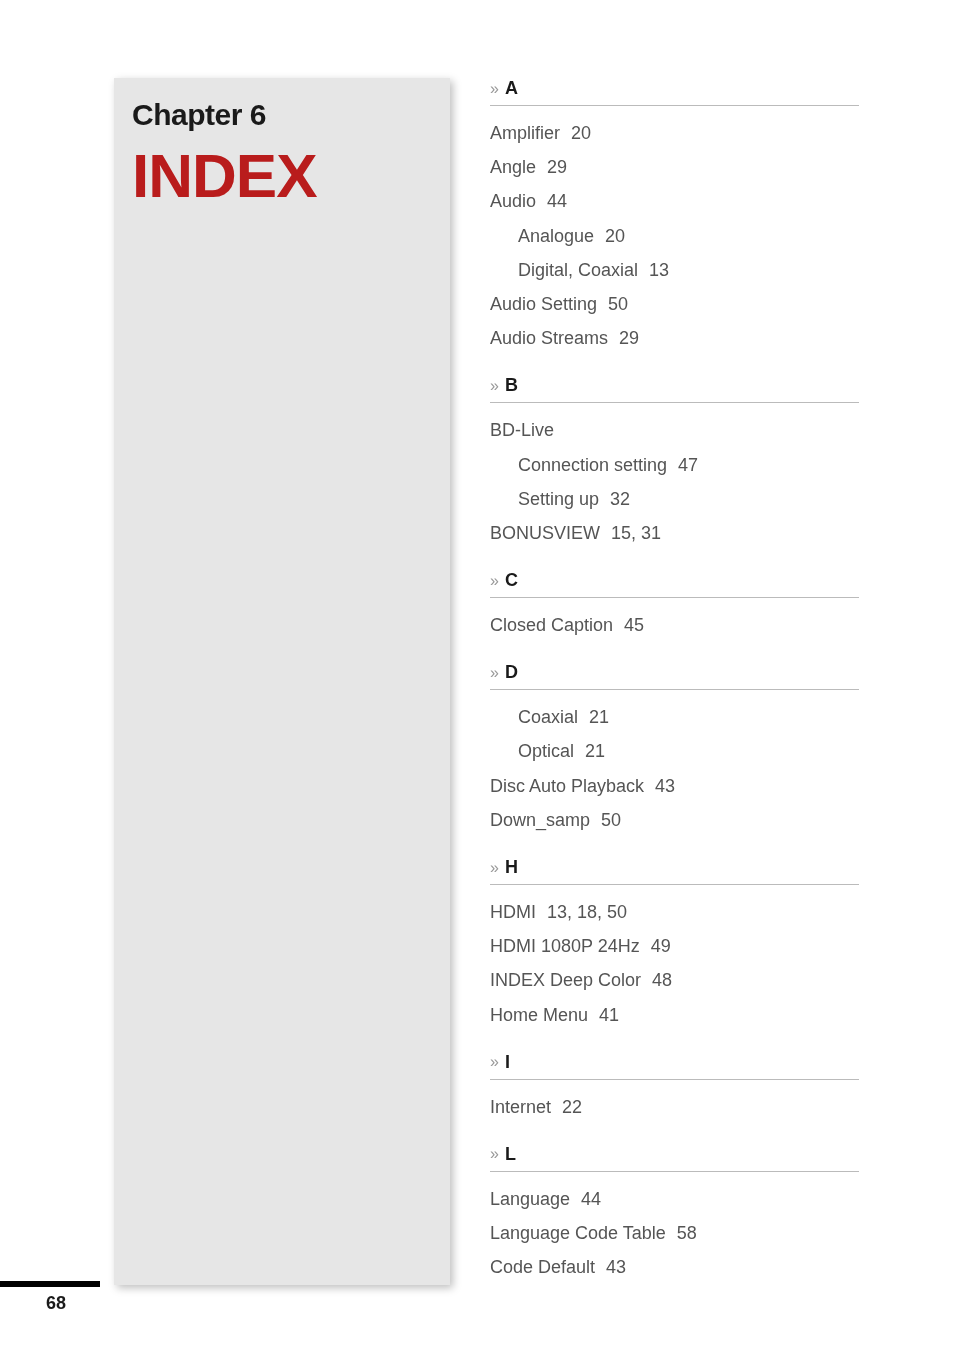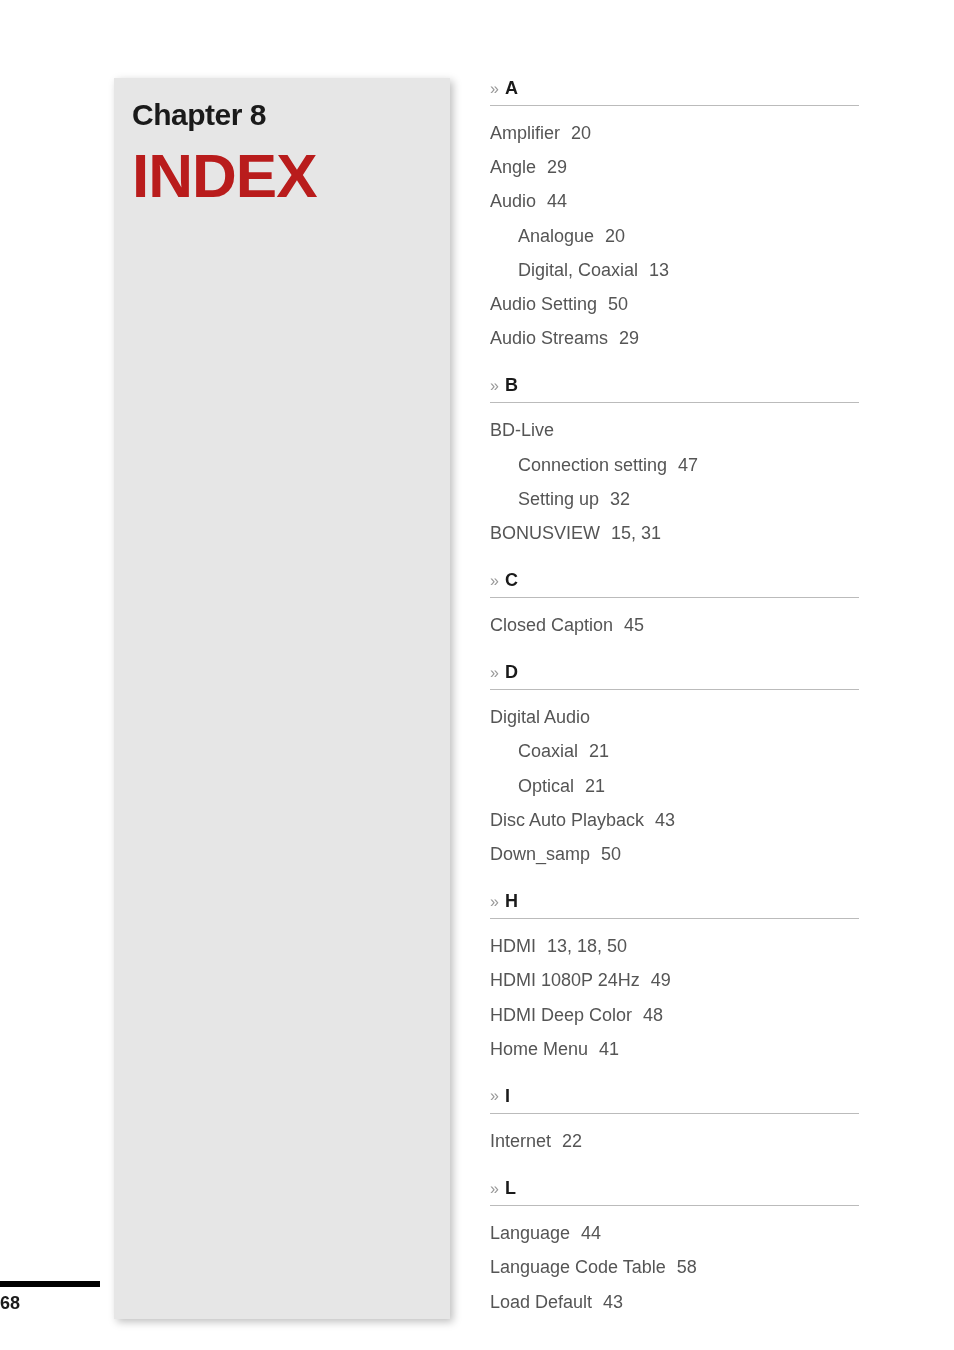--- a/index.html
+++ b/index.html
@@ -86,28 +86,29 @@
     .footer-bar {
       width: 100px;
       height: 6px;
       background: #000;
       margin-bottom: 6px;
     }
     .page-number {
       font-size: 18px;
       font-weight: bold;
       color: #1a1a1a;
+      margin-left: 46px;
     }
   </style>
 </head>
 <body>
 
 <div class="page">
   <div class="left-panel">
-    <div class="chapter-label">Chapter 8</div>
+    <div class="chapter-label">Chapter 6</div>
     <div class="index-title">INDEX</div>
   </div>
 
   <div class="right-col" id="index-column">
       <div class="section-header">
         <span class="chevrons">»</span>
         <span class="section-letter">A</span>
       </div>
       <div class="entry"><span>Amplifier</span><span class="page-ref"> 20</span></div>
       <div class="entry"><span>Angle</span><span class="page-ref"> 29</span></div>
@@ -126,44 +127,43 @@
       <div class="entry"><span>BONUSVIEW</span><span class="page-ref"> 15, 31</span></div>
       <div class="section-header">
         <span class="chevrons">»</span>
         <span class="section-letter">C</span>
       </div>
       <div class="entry"><span>Closed Caption</span><span class="page-ref"> 45</span></div>
       <div class="section-header">
         <span class="chevrons">»</span>
         <span class="section-letter">D</span>
       </div>
-      <div class="entry"><span>Digital Audio</span></div>
       <div class="entry sub"><span>Coaxial</span><span class="page-ref"> 21</span></div>
       <div class="entry sub"><span>Optical</span><span class="page-ref"> 21</span></div>
       <div class="entry"><span>Disc Auto Playback</span><span class="page-ref"> 43</span></div>
       <div class="entry"><span>Down_samp</span><span class="page-ref"> 50</span></div>
       <div class="section-header">
         <span class="chevrons">»</span>
         <span class="section-letter">H</span>
       </div>
       <div class="entry"><span>HDMI</span><span class="page-ref"> 13, 18, 50</span></div>
       <div class="entry"><span>HDMI 1080P 24Hz</span><span class="page-ref"> 49</span></div>
-      <div class="entry"><span>HDMI Deep Color</span><span class="page-ref"> 48</span></div>
+      <div class="entry"><span>INDEX Deep Color</span><span class="page-ref"> 48</span></div>
       <div class="entry"><span>Home Menu</span><span class="page-ref"> 41</span></div>
       <div class="section-header">
         <span class="chevrons">»</span>
         <span class="section-letter">I</span>
       </div>
       <div class="entry"><span>Internet</span><span class="page-ref"> 22</span></div>
       <div class="section-header">
         <span class="chevrons">»</span>
         <span class="section-letter">L</span>
       </div>
       <div class="entry"><span>Language</span><span class="page-ref"> 44</span></div>
       <div class="entry"><span>Language Code Table</span><span class="page-ref"> 58</span></div>
-      <div class="entry"><span>Load Default</span><span class="page-ref"> 43</span></div>
+      <div class="entry"><span>Code Default</span><span class="page-ref"> 43</span></div>
     </div>
 </div>
 
 <div class="footer">
   <div class="footer-bar"></div>
   <div class="page-number">68</div>
 </div>
 
 </body></html>

